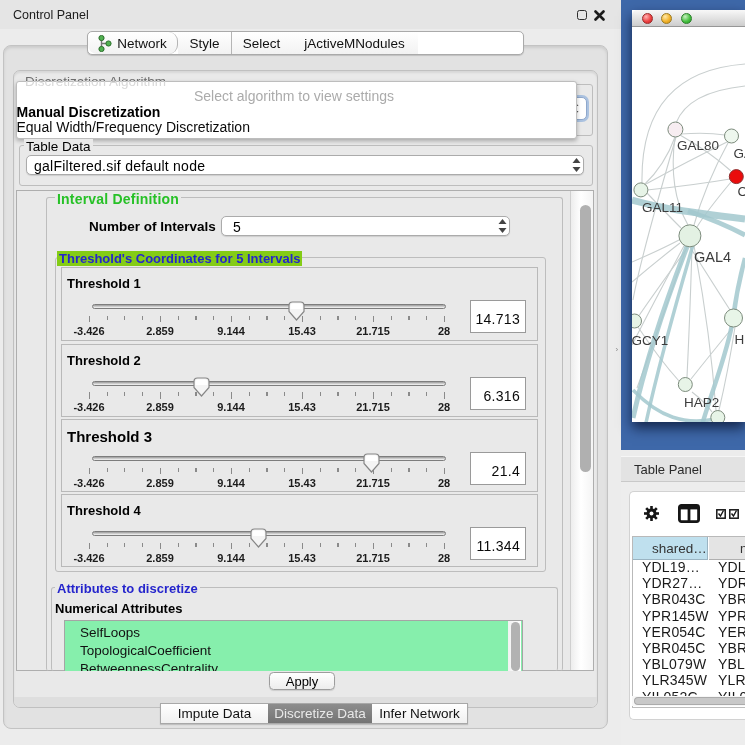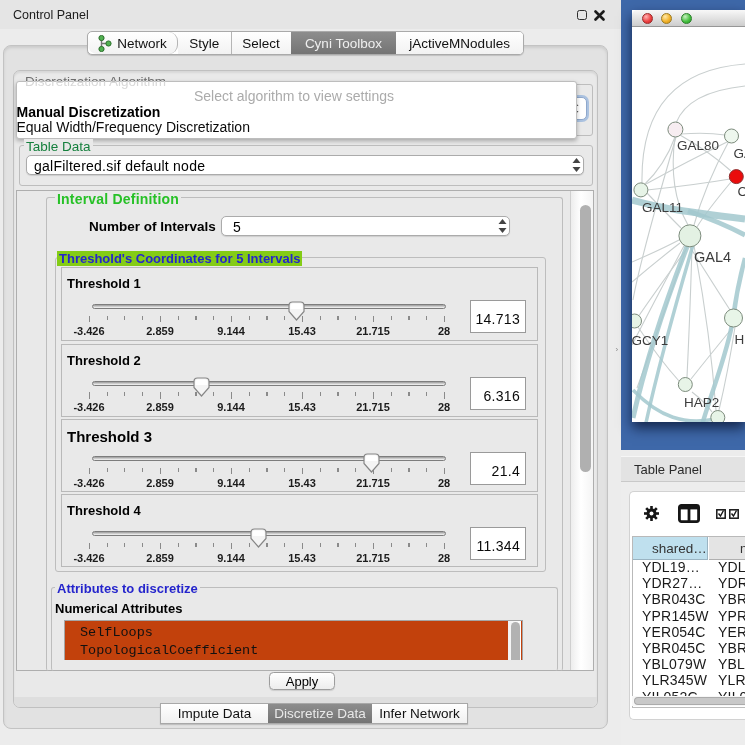--- a/index.html
+++ b/index.html
@@ -29,21 +29,20 @@
         <line x1="3.5" y1="3" x2="3.5" y2="14" stroke="#777" stroke-width="1.4"></line>
         <line x1="3.5" y1="8.5" x2="10.5" y2="8.5" stroke="#777" stroke-width="1.4"></line>
         <circle cx="3.5" cy="3" r="2.6" fill="#52b152" stroke="#2c6e2c" stroke-width="1"></circle>
         <circle cx="10.5" cy="8.5" r="2.6" fill="#52b152" stroke="#2c6e2c" stroke-width="1"></circle>
         <circle cx="3.5" cy="14" r="2.6" fill="#52b152" stroke="#2c6e2c" stroke-width="1"></circle>
       </svg>
     Network
   </div>
   <div style="width:54px;border-right:1px solid #b5b5b5;display:flex;align-items:center;justify-content:center;font-size:13.5px;color:#111;background:linear-gradient(#fff,#f2f2f2);">Style</div>
   <div style="width:59px;display:flex;align-items:center;justify-content:center;font-size:13.5px;color:#111;background:linear-gradient(#fff,#f2f2f2);">Select</div>
-  <div style="width:106px;display:flex;align-items:center;justify-content:center;font-size:13.5px;color:#efefef;background:linear-gradient(#8d8d8d,#747474);">Cyni Toolbox</div>
   <div style="width:127px;display:flex;align-items:center;justify-content:center;font-size:13.5px;color:#111;background:linear-gradient(#fff,#f2f2f2);">jActiveMNodules</div>
 </div>
 
 <div class="abs" style="left:19px;top:84px;width:574px;height:52px;border:1px solid #bdbdbd;border-radius:3px;"></div>
 
 <div class="abs" style="left:26px;top:97px;width:561px;height:23px;background:#fff;border:1px solid #8fa8cc;border-radius:5px;box-shadow:0 0 0 2px rgba(110,155,215,0.50);"></div>
 <svg class="abs" style="left:570px;top:101px;" width="9" height="15" viewBox="0 0 9 15">
     <path d="M4.5 0 L8.5 5 L0.5 5 Z" fill="#555"></path>
     <path d="M4.5 15 L8.5 10 L0.5 10 Z" fill="#555"></path>
   </svg>
@@ -54,21 +53,21 @@
 
 <div class="abs" style="left:16px;top:81px;width:561px;height:58px;background:#fff;border:1px solid #bdbdbd;border-radius:3px;box-shadow:0 2px 4px rgba(0,0,0,0.28);"></div>
 <div class="abs" style="left:0;top:81px;width:300px;height:14px;overflow:hidden;">
     <div style="position:absolute;left:25px;top:-7px;font-size:13.5px;color:#d8d8d8;">Discretization Algorithm</div>
   </div>
 <div class="abs" style="left:194px;top:87.5px;font-size:14px;color:#ababab;">Select algorithm to view settings</div>
 <div class="abs" style="left:16.5px;top:103.5px;font-size:14px;font-weight:bold;color:#000;">Manual Discretization</div>
 <div class="abs" style="left:16.5px;top:118.5px;font-size:14px;color:#0a0a0a;">Equal Width/Frequency Discretization</div>
 
 <div class="abs" style="left:19px;top:145px;width:574px;height:41px;border:1px solid #bdbdbd;border-radius:3px;"></div>
-<div class="abs" style="left:24px;top:139px;font-size:13.5px;color:#15803d;background:#e9e9e9;padding:0 2px;">Table Data</div>
+<div class="abs" style="left:24px;top:139px;font-size:13.5px;color:#000000;background:#e9e9e9;padding:0 2px;">Table Data</div>
 <div class="abs" style="left:26px;top:155px;width:558px;height:20px;background:#fff;border:1px solid #ababab;border-radius:5px;box-shadow:0 1px 1px rgba(0,0,0,0.12);"></div>
 <div class="abs" style="left:34px;top:157.5px;font-size:14px;letter-spacing:0.25px;color:#000;">galFiltered.sif default node</div>
 <svg class="abs" style="left:572px;top:158px;" width="9" height="14" viewBox="0 0 9 14">
     <path d="M4.5 0 L8.5 5 L0.5 5 Z" fill="#444"></path>
     <path d="M4.5 14 L8.5 9 L0.5 9 Z" fill="#444"></path>
   </svg>
 
 <div class="abs" style="left:16px;top:190px;width:578px;height:481px;background:#e9e9e9;border:1px solid #aeaeae;overflow:hidden;">
   
 </div>
@@ -172,21 +171,21 @@
 <svg class="abs" style="left:249.8px;top:527.8px;" width="17" height="20" viewBox="0 0 17 20">
     <path d="M1 4.5 Q1 1 4.5 1 L12.5 1 Q16 1 16 4.5 L16 10.5 L8.5 19 L1 10.5 Z" fill="#f4f4f4" stroke="#868686" stroke-width="1.2"></path>
     <path d="M2.5 5 Q2.5 2.5 5 2.5 L12 2.5 Q14.5 2.5 14.5 5 L14.5 8 L2.5 8 Z" fill="#ffffff"></path>
   </svg>
 <div class="abs" style="left:470px;top:527px;width:56px;height:33px;background:#fff;border:1px solid #9a9a9a;"></div>
 <div class="abs" style="left:470px;top:538px;width:50px;text-align:right;font-size:14px;letter-spacing:0.3px;color:#0a0a0a;">11.344</div>
 
 <div class="abs" style="left:51px;top:587px;width:507px;height:84px;border:1px solid #bdbdbd;border-radius:3px;border-bottom:none;"></div>
 <div class="abs" style="left:55px;top:581px;font-size:13px;font-weight:bold;color:#2525cc;background:#e9e9e9;padding:0 2px;">Attributes to discretize</div>
 <div class="abs" style="left:55px;top:601px;font-size:13px;font-weight:bold;color:#000;">Numerical Attributes</div>
-<div class="abs" style="left:64px;top:620px;width:459px;height:40px;background:#c2410c;border:1px solid #a5a5a5;border-bottom:none;overflow:hidden;font-family:Liberation Mono, monospace;">
+<div class="abs" style="left:64px;top:620px;width:459px;height:51px;background:#86efac;border:1px solid #a5a5a5;border-bottom:none;overflow:hidden;">
   <div style="position:absolute;left:15px;top:4px;font-size:13.5px;color:#111;">SelfLoops</div>
   <div style="position:absolute;left:15px;top:22px;font-size:13.5px;color:#111;">TopologicalCoefficient</div>
   <div style="position:absolute;left:15px;top:40px;font-size:13.5px;color:#111;">BetweennessCentrality</div>
   <div style="position:absolute;right:1px;top:0;width:13px;height:51px;background:linear-gradient(to right,#f2f2f2,#fff);"></div>
   <div style="position:absolute;right:2.5px;top:1px;width:9px;height:49px;background:#b2b2b2;border-radius:4.5px;"></div>
 </div>
 
 <div class="abs" style="left:570px;top:191px;width:23px;height:479px;background:linear-gradient(to right,#ededed,#ffffff 45%,#f4f4f4);border-left:1px solid #cfcfcf;"></div>
 <div class="abs" style="left:580px;top:205px;width:11px;height:267px;background:#b0b0b0;border-radius:5.5px;"></div>
 

